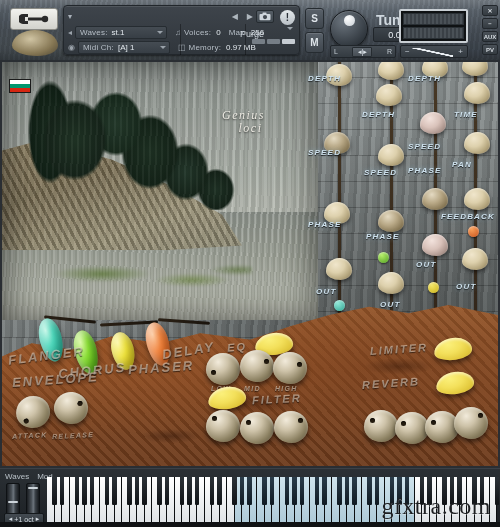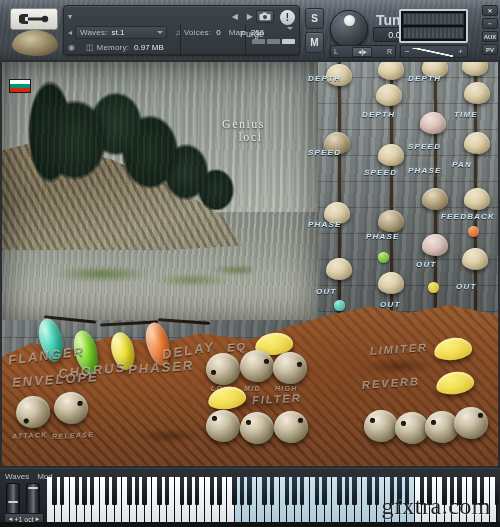--- a/index.html
+++ b/index.html
@@ -252,22 +252,22 @@
   .flag i:nth-child(2){ background:#00966e; }
   .flag i:nth-child(3){ background:#d62612; }
 
   .title{
     position:absolute; left:196px; top:27px;
     color:#f4f3ee; font-family:"Liberation Serif", serif;
     font-size:27px; letter-spacing:3px;
     text-shadow:0 1px 3px rgba(0,0,0,.65), 0 0 8px rgba(255,255,255,.2);
   }
   .subtitle{
-    position:absolute; left:222px; top:58px;
-    color:#eceae2; font-family:"Liberation Serif", serif; 
+    position:absolute; left:222px; top:49px;
+    color:#eceae2; font-family:"Liberation Serif", serif; font-style:italic;
     font-size:12px; letter-spacing:1.5px; line-height:13px; text-align:center;
     text-shadow:0 1px 2px rgba(0,0,0,.7);
   }
   .subtitle .l2{ display:block; margin-left:14px; }
 
   
   .vines{ position:absolute; left:316px; top:0; width:182px; height:260px; }
   .vine{
     position:absolute; width:3px; top:-4px; height:264px;
     background:linear-gradient(180deg,#4a3a26,#32261a);
@@ -440,20 +440,25 @@
         </div>
         <span class="icn" style="margin-left:8px;">♫</span>
         <span class="mini-lbl">Voices:</span>
         <span class="mini-val" style="margin-left:5px;">0</span>
         <span class="mini-lbl" style="margin-left:8px;">Max:</span>
         <span class="mini-val" style="margin-left:4px;">256</span>
       </div>
 
       <div class="row r3" style="padding:0 4px;">
         <span class="icn">◉</span>
+        <div class="sel-field" style="width:92px;">
+          <span class="mini-lbl">Midi Ch:</span>
+          <span class="mini-val" style="margin-left:4px;">[A] 1</span>
+          <span class="caret"></span>
+        </div>
         <span class="icn" style="margin-left:8px;">◫</span>
         <span class="mini-lbl">Memory:</span>
         <span class="mini-val" style="margin-left:5px;">0.97 MB</span>
       </div>
 
       <div class="divider-v" style="left:116px;"></div>
       <div class="divider-v" style="left:181px;"></div>
 
       <div class="purge-box">
         <span class="purge-lbl">Purge</span>

